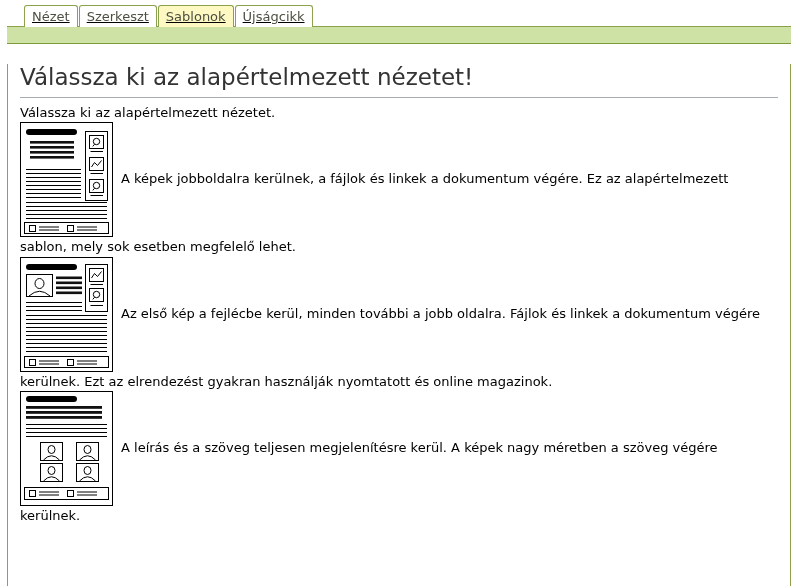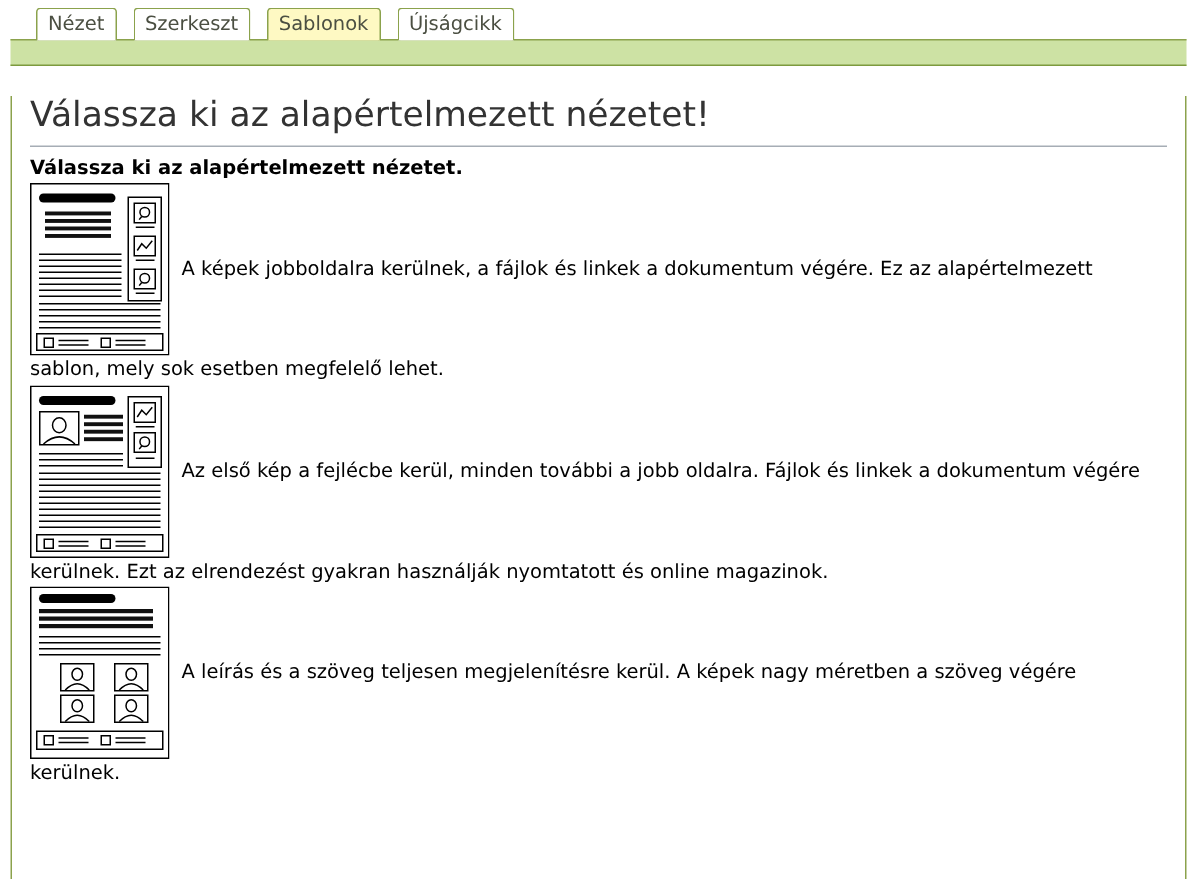--- a/index.html
+++ b/index.html
@@ -7,24 +7,25 @@
     margin: 0; padding: 0;
     width: 798px; height: 586px;
     background: #ffffff;
     font-family: "DejaVu Sans", "Liberation Sans", sans-serif;
     font-size: 13px; color: #000;
     overflow: hidden;
   }
   .tabbar {
     display: flex;
     align-items: flex-end;
-    gap: 11px;
+    gap: 1px;
     padding: 5px 0 0 24px;
     position: relative;
     z-index: 2;
+    text-decoration: underline;
   }
   .tab {
     border: 1px solid #8ba24c;
     border-bottom: none;
     border-radius: 3px 3px 0 0;
     background: #ffffff;
     color: #4b4f42;
     padding: 3px 7px 3px;
     font-size: 13px;
     cursor: pointer;
@@ -55,21 +56,21 @@
     color: #333333;
     letter-spacing: 0;
   }
   .heading-rule {
     border: none;
     border-top: 1px solid #a6adb5;
     margin: 7px 0 7px 0;
     height: 0;
   }
   .intro {
-    font-weight: bold;
+    font-weight: normal;
     margin: 0 0 2px 0;
   }
   .option-head {
     margin: 12px 0 2px 0;
     display: flex;
     align-items: center;
   }
   .option-head input[type="radio"] {
     width: 13px; height: 13px;
     margin: 0 6px 0 0;

